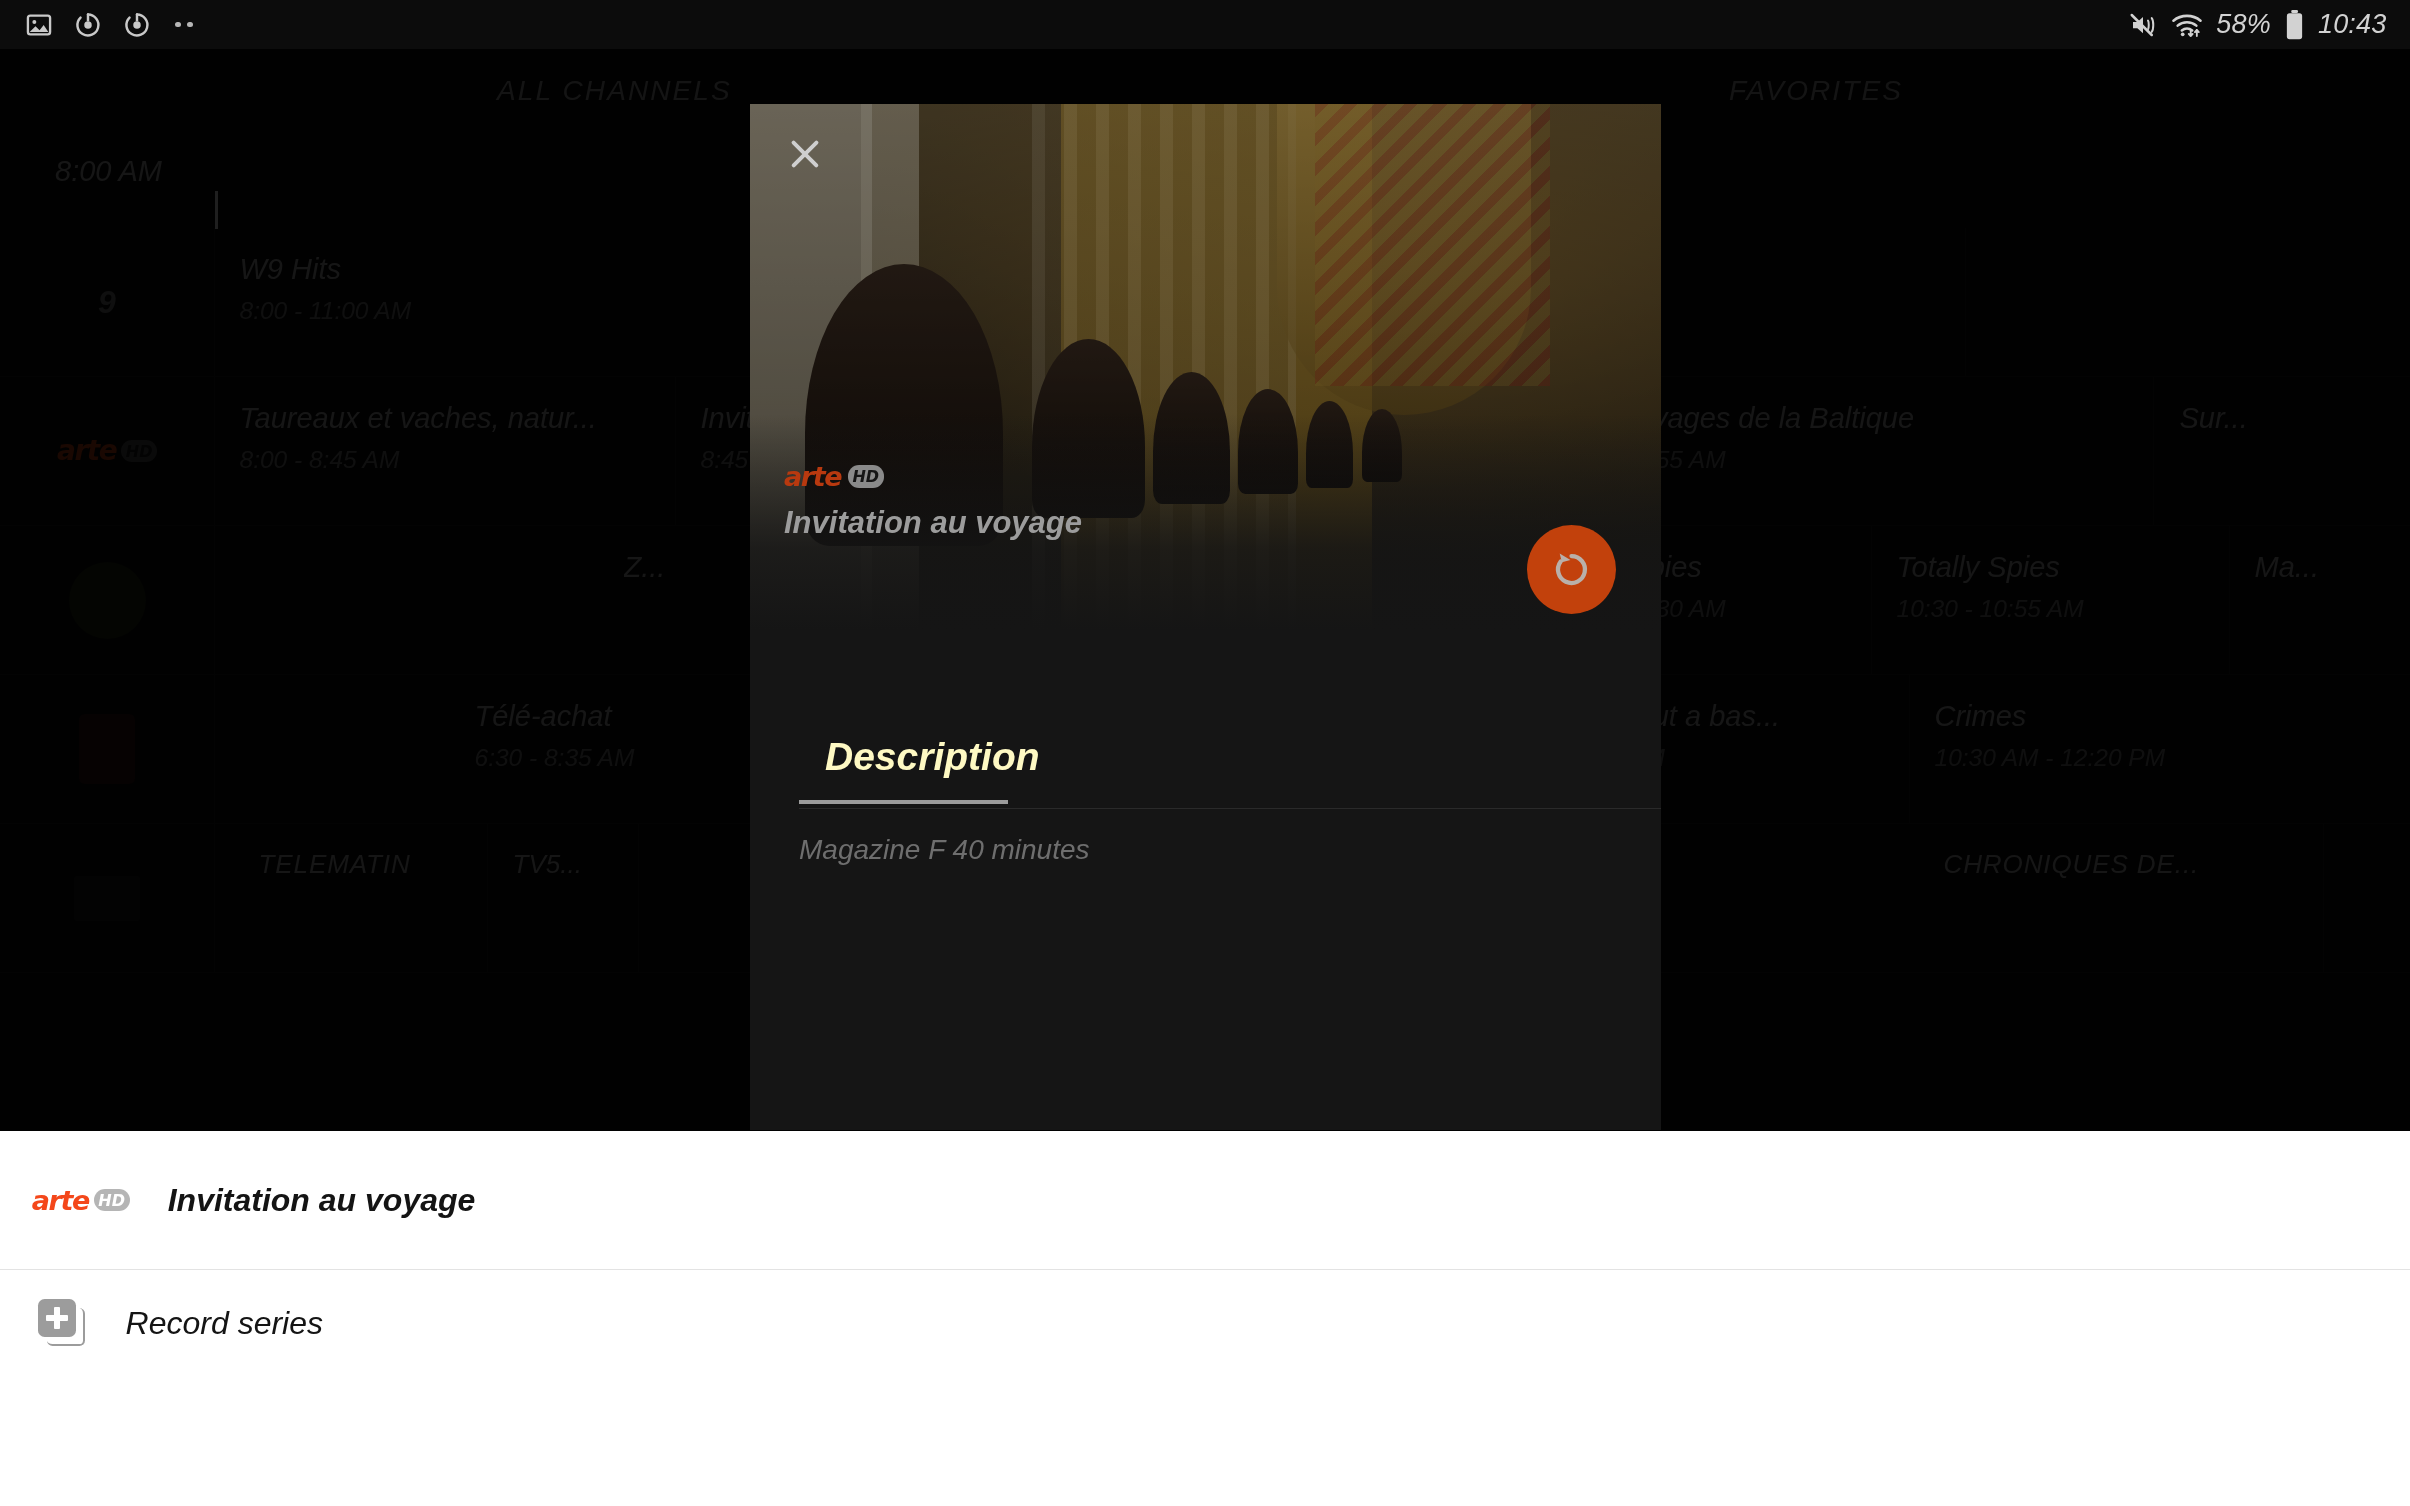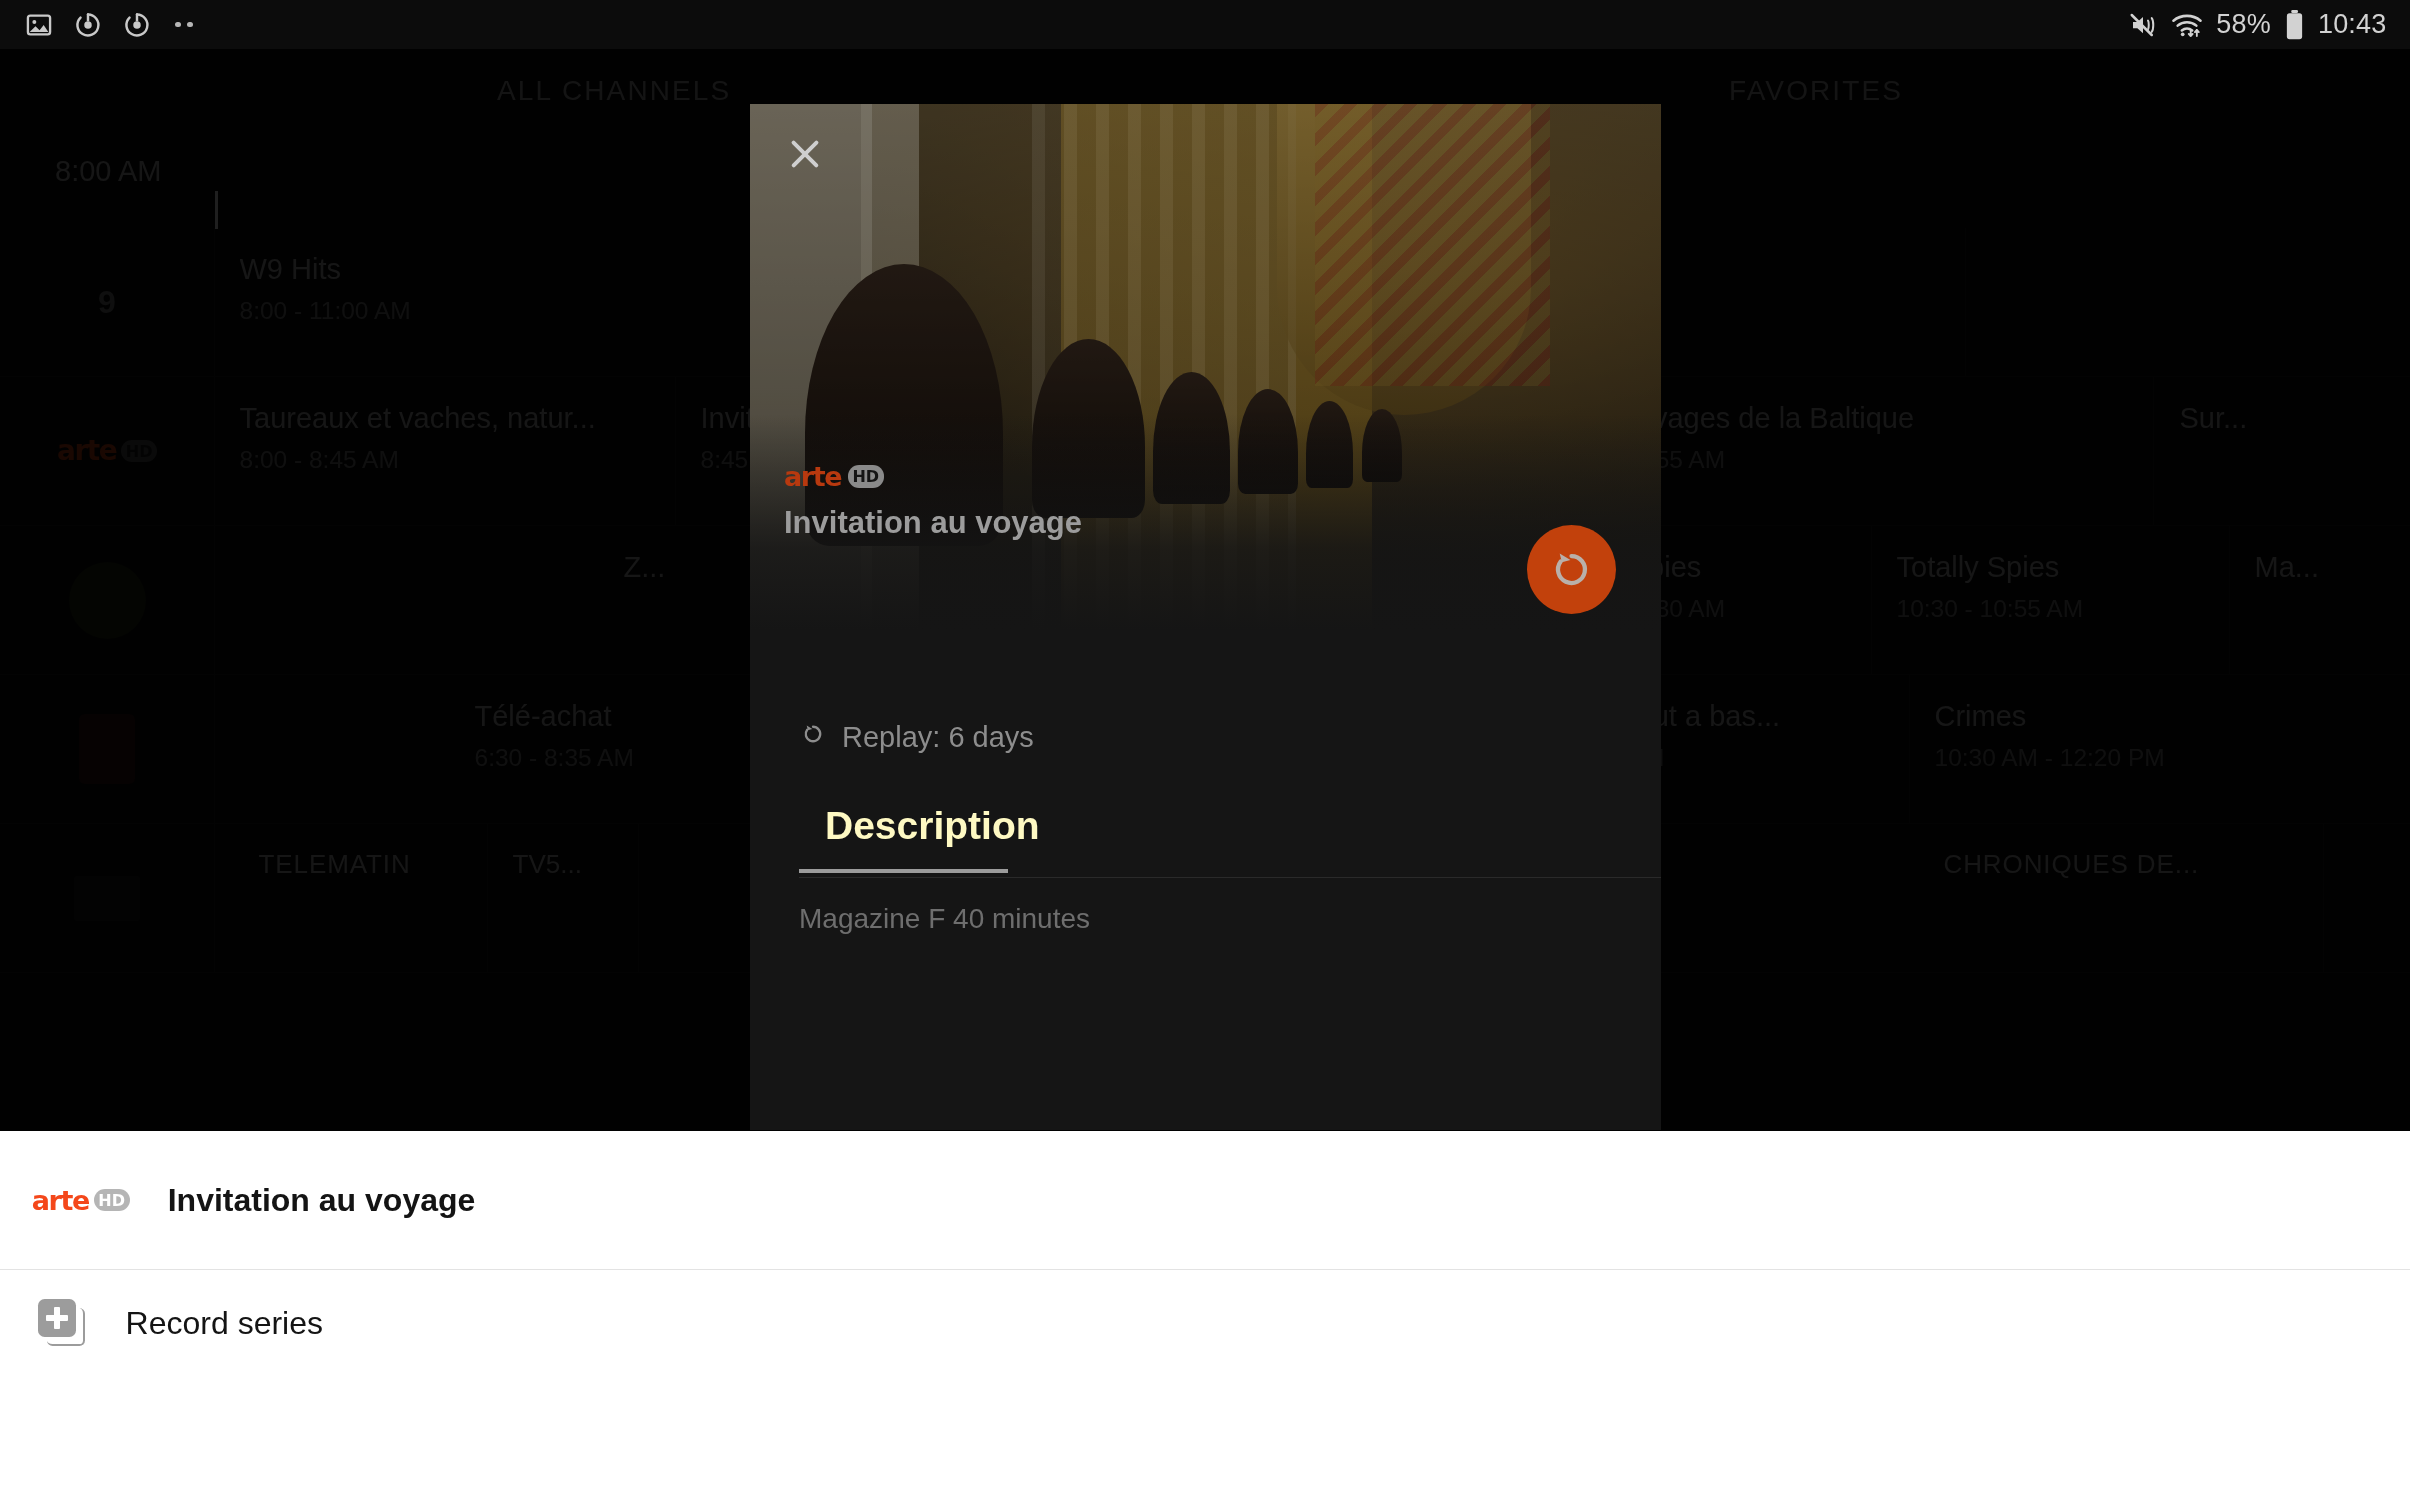--- a/index.html
+++ b/index.html
@@ -5,21 +5,21 @@
 <style>
   * { box-sizing: border-box; margin: 0; padding: 0; }
   html, body {
     width: 2411px; height: 1507px;
     background: #000;
     font-family: "Liberation Sans", sans-serif;
     overflow: hidden;
   }
 
   
-  #root { position: relative; width: 2147px; height: 1507px; background: #0a0a0a; }
+  #root { position: relative; width: 2147px; height: 1507px; background: #0a0a0a; font-style: italic; }
 
   
   .statusbar {
     position: absolute; top: 0; left: 0; width: 2411px; height: 49px;
     background: #0c0c0c;
     display: flex; align-items: center; justify-content: space-between;
     padding: 0 24.5px;
     z-index: 60;
   }
   .sb-left { display: flex; align-items: center; gap: 21px; }
@@ -407,29 +407,20 @@
 
       <div class="modal-chanlogo">
         <span class="arte-word dim">arte</span>
         <span class="hd-badge">HD</span>
       </div>
       <div class="modal-progtitle">Invitation au voyage</div>
     </div>
 
     <div class="modal-body">
 
-      <div class="replay-line">
-        <span>
-          <svg width="28" height="28" viewBox="0 0 24 24">
-              <path d="M12 5.8a6.2 6.2 0 1 1-5 2.5" fill="none" stroke="#8d8d8d" stroke-width="2" stroke-linecap="round"></path>
-              <path d="M6.6 4.8l1 3.9 3.9-1z" fill="#8d8d8d"></path>
-            </svg>
-        </span>
-        <span>Replay: 6 days</span>
-      </div>
 
 
       <div class="tabs-desc">
         <div class="tab-rule"></div>
         <div class="tab-desc-label">Description</div>
         <div class="tab-underline"></div>
       </div>
 
       <div class="meta-line">Magazine  F  40 minutes</div>
     </div>

